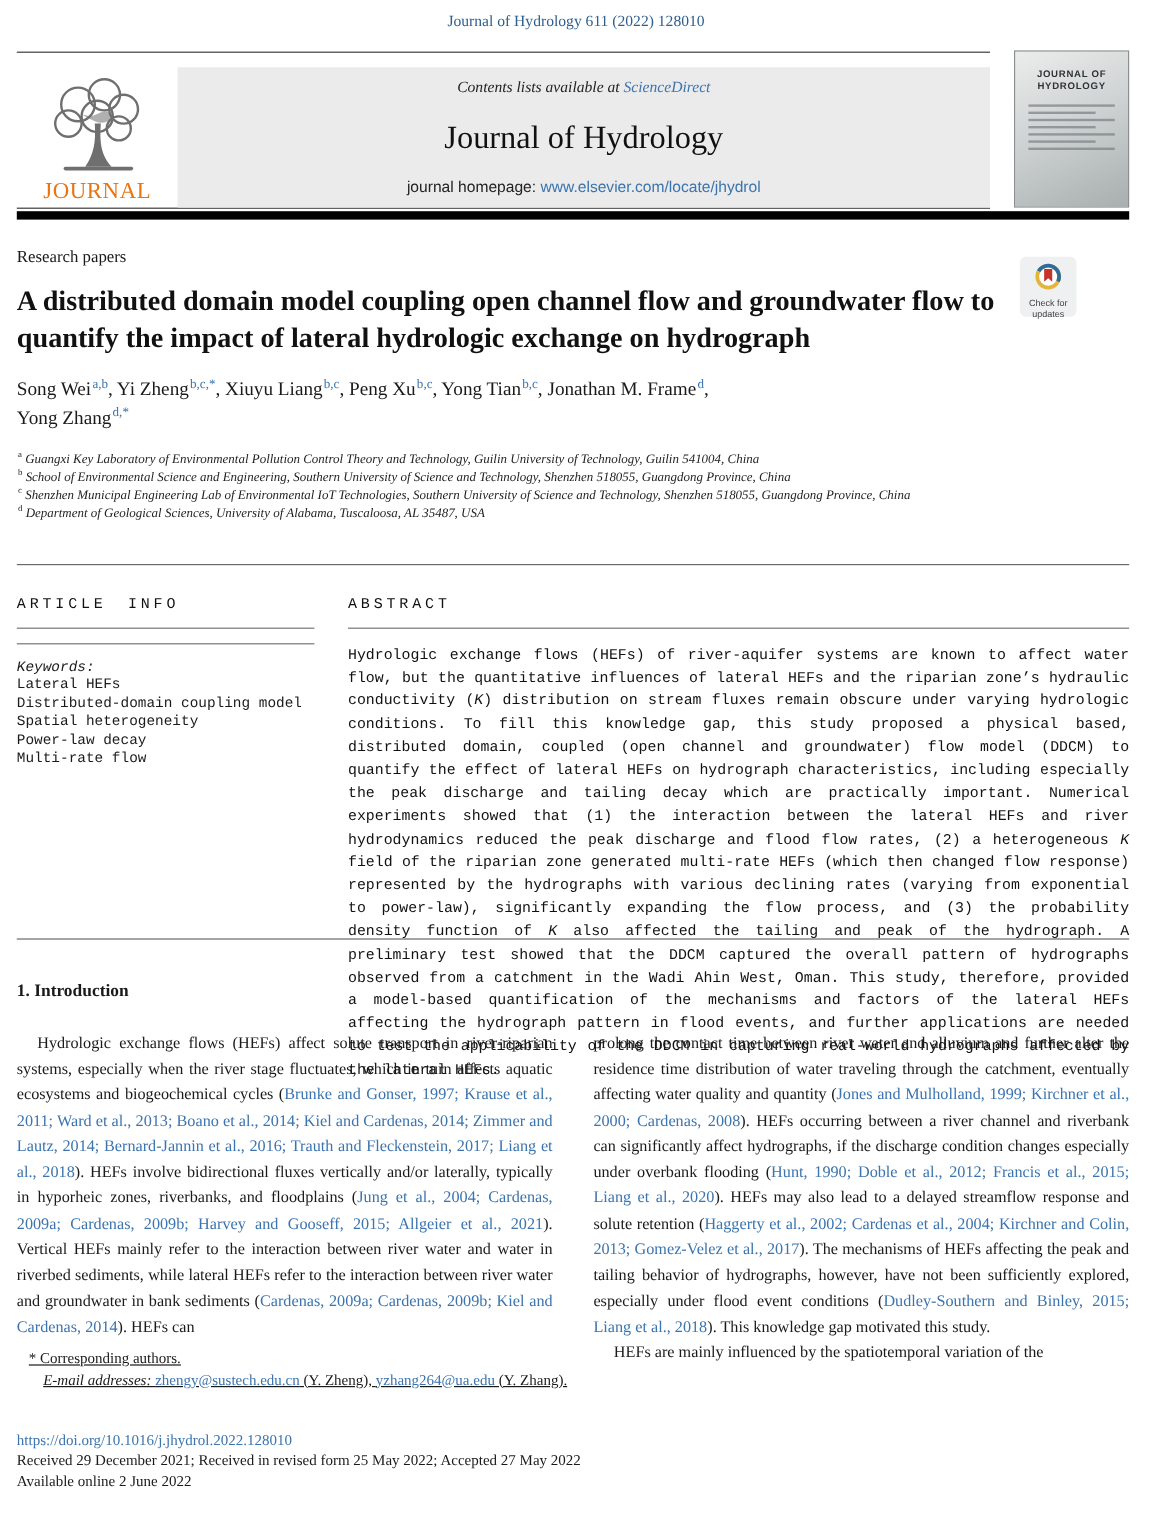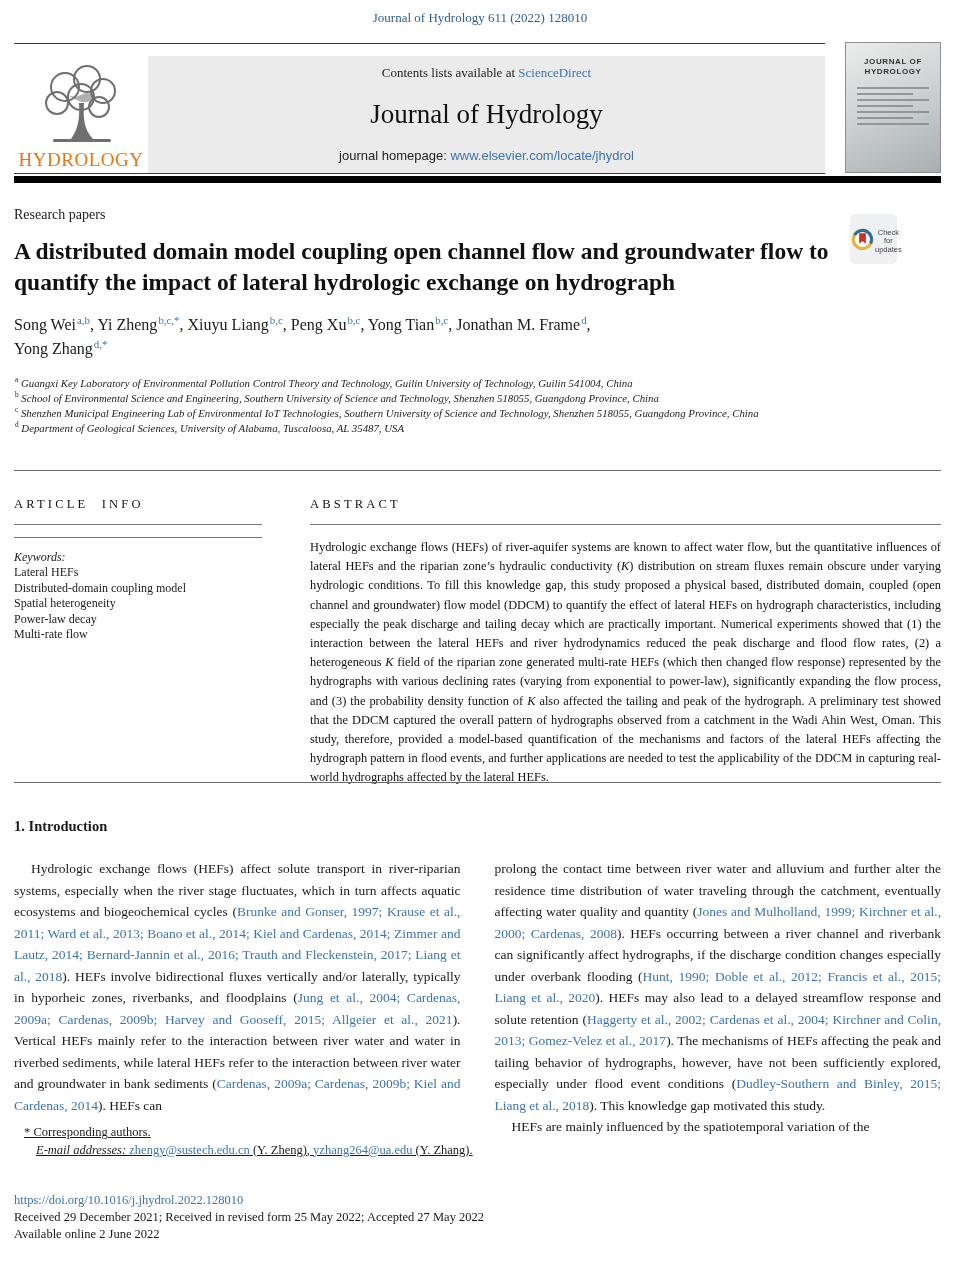--- a/index.html
+++ b/index.html
@@ -16,21 +16,21 @@
 
   
   .header-main { position:absolute; top:43px; left:14px; width:811px; }
   .rule { height:1px; background:#3c3c3c; }
   .banner-row { display:flex; margin-top:12px; height:117px; }
   .logo-box { width:134px; display:flex; flex-direction:column; align-items:center; justify-content:flex-end; padding-bottom:2px; }
   .logo-box svg { display:block; }
   .elsevier-word { font-size:19px; letter-spacing:.5px; color:#e87511; font-family:"Liberation Serif",serif; margin-top:-2px; }
   .banner-gray { flex:1; background:#ebebeb; margin-left:0; display:flex; flex-direction:column;
                  justify-content:space-between; text-align:center; padding:9px 8px 10px 8px; }
-  .contents-line { font-size:13px; color:#222; }
+  .contents-line { font-size:13px; color:#222;font-style:italic; }
   .banner-title { font-size:27px; color:#111; }
   .homepage-line { font-family:"Liberation Sans","DejaVu Sans",sans-serif; font-size:13px; color:#222; }
   .rule-bottom { margin-top:0; }
 
   .cover { position:absolute; top:42px; left:845px; width:96px; height:131px;
            background:linear-gradient(155deg,#ececec 0%,#cfd3d3 45%,#a8afae 100%);
            border:1px solid #8b8f8f; padding:14px 7px 0 7px; }
   .cover-title { font-family:"Liberation Sans","DejaVu Sans",sans-serif; font-weight:bold;
                  font-size:8px; letter-spacing:.6px; color:#2e3436; text-align:center; line-height:10px; }
   .cover-lines { margin-top:10px; }
@@ -40,29 +40,29 @@
   .thick-bar { position:absolute; top:176px; left:14px; width:927px; height:7px; background:#000; }
 
   
   .meta { position:absolute; top:207px; left:14px; width:820px; }
   .article-type { font-size:14px; margin-bottom:13px; }
   .article-title { font-size:23.5px; line-height:31px; color:#111; }
   .authors { margin-top:15px; font-size:16px; line-height:24px; }
   .affils { margin-top:15px; font-size:10.8px; line-height:15px; color:#222; }
 
   .badge { position:absolute; top:214px; left:850px; width:47px; height:50px; background:#eef0f1;
-           border-radius:5px; display:flex; flex-direction:row; align-items:center; padding-top:4px; cursor:pointer; }
+           border-radius:5px; display:flex; flex-direction:column; align-items:center; padding-top:4px; cursor:pointer; }
   .badge-text { font-family:"Liberation Sans","DejaVu Sans",sans-serif; font-size:7.5px; line-height:8.5px;
                 color:#444; text-align:center; margin-top:1px; }
 
   .rule-mid { position:absolute; left:14px; width:927px; height:1px; background:#6b6b6b; }
 
   
   .info-grid { position:absolute; top:497px; left:14px; width:927px; display:grid;
-               grid-template-columns:248px 1fr; column-gap:48px; }
+               grid-template-columns:248px 1fr; column-gap:28px;font-family:Liberation Mono, monospace; }
   .block-heading { font-size:12.5px; letter-spacing:3.2px; word-spacing:7px; color:#111; }
   .sub-rule { height:1px; background:#777; margin-top:12px; }
   .handled { margin-top:12px; font-size:12.5px; line-height:18px; }
   .kw-label { margin-top:12px; font-size:12px; font-style:italic; }
   .kw-list { font-size:12px; line-height:15.5px; }
   .abstract-text { margin-top:13px; font-size:12.4px; line-height:19.2px; text-align:justify; color:#111; }
 
   
   .intro { position:absolute; top:818px; left:14px; width:927px; }
   .sec-heading { font-size:14.5px; font-weight:bold; }
@@ -97,21 +97,21 @@
               <circle cx="46" cy="34" r="13"></circle>
               <circle cx="64" cy="44" r="10"></circle>
             </g>
             <g fill="#6f6f6f">
               <path d="M44 40 C45 56 43 66 36 76 L58 76 C49 66 48 56 49 40 Z"></path>
               <rect x="18" y="76" width="58" height="3" rx="1.5"></rect>
               <path d="M30 30 q8 6 16 2 q8 -5 14 2 q-8 8 -16 4 q-8 -3 -14 -8 Z" opacity=".55"></path>
             </g>
           </svg>
         </span>
-        <div class="elsevier-word">HYDROLOGY</div>
+        <div class="elsevier-word">JOURNAL</div>
       </div>
       <div class="banner-gray">
         <div class="contents-line"><span>Contents lists available at </span><span class="lnk">ScienceDirect</span></div>
         <div class="banner-title">Journal of Hydrology</div>
         <div class="homepage-line"><span>journal homepage: </span><span class="lnk">www.elsevier.com/locate/jhydrol</span></div>
       </div>
     </div>
     <div class="rule rule-bottom"></div>
   </div>
 

